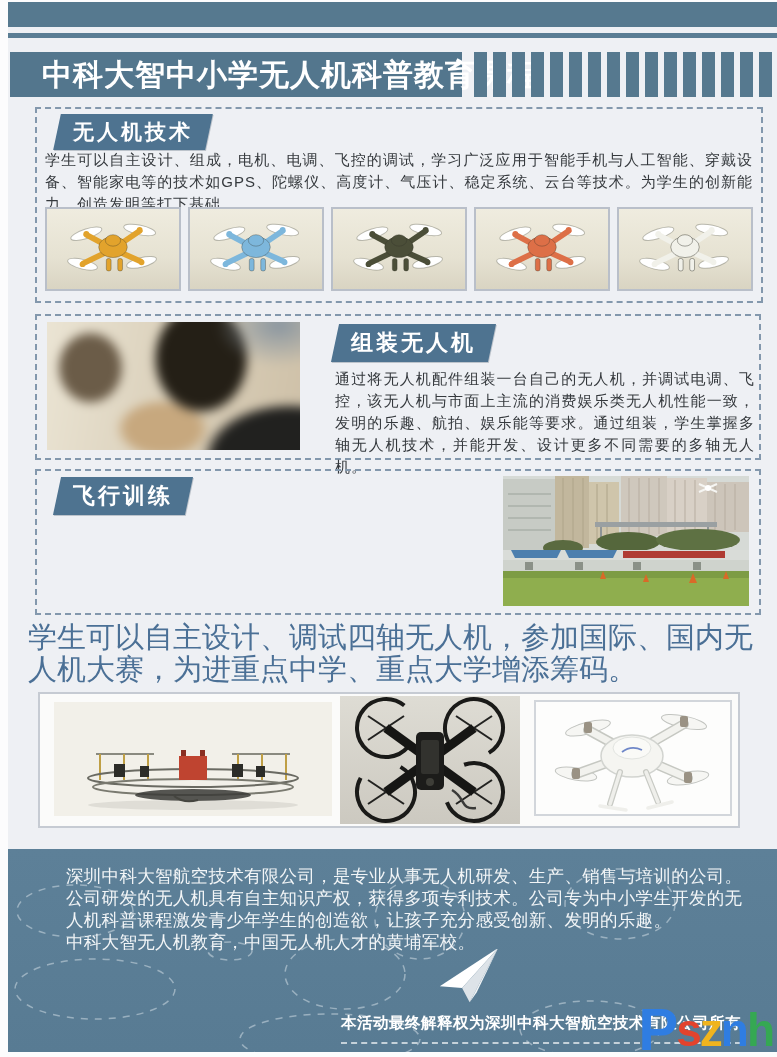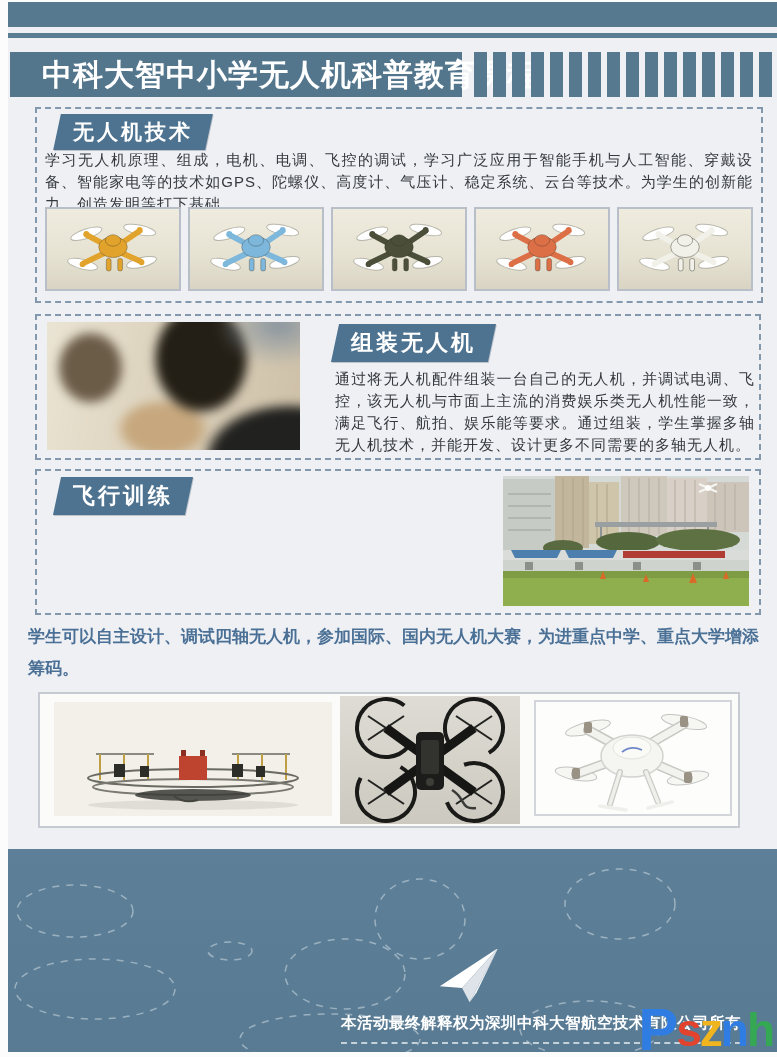--- a/index.html
+++ b/index.html
@@ -52,21 +52,21 @@
   .sec-asm .badge{left:298px;top:8px;font-size:22px;}
   .sec-asm .para{left:298px;top:52px;width:420px;}
 
   .sec-fly{left:35px;top:469px;width:722px;height:142px;}
   .sec-fly .badge{left:20px;top:6px;font-size:22px;}
   .sec-fly .para{left:8px;top:48px;width:418px;}
   .photo-field{position:absolute;left:466px;top:5px;width:246px;height:130px;overflow:hidden;}
   .photo-field svg{width:100%;height:100%;display:block;}
 
   .statement{position:absolute;left:28px;top:621px;width:732px;color:#4b7096;
-        font-size:17px;font-weight:bold;line-height:32px;letter-spacing:0;}
+        font-size:29px;font-weight:normal;line-height:32px;letter-spacing:0;}
 
   .gallery{position:absolute;left:38px;top:692px;width:702px;height:136px;
         background:#fbfbfa;border:2px solid #c6cbd3;box-sizing:border-box;}
   .gphoto{position:absolute;overflow:hidden;}
   .gphoto svg{width:100%;height:100%;display:block;}
   .g1{left:14px;top:8px;width:278px;height:114px;background:#f2f0e9;}
   .g2{left:300px;top:2px;width:180px;height:128px;background:linear-gradient(180deg,#dedcd4,#ccc9c0);}
   .g3{left:494px;top:6px;width:198px;height:116px;background:#fdfdfc;border:2px solid #d2d6db;box-sizing:border-box;}
 
   .footer-band{position:absolute;left:0;right:0;top:849px;height:204px;
@@ -94,21 +94,21 @@
     <div class="title-left">
       <span>中科大智中小学无人机科普教育课程</span>
     </div>
     <div class="title-right"></div>
   </div>
 
   <div class="section sec-tech">
     <div class="badge">
       <span>无人机技术</span>
     </div>
-    <div class="para">学习无人机原理、组成，电机、电调、飞控的调试，学习广泛应用于智能手机与人工智能、穿戴设备、智能家电等的技术如GPS、陀螺仪、高度计、气压计、稳定系统、云台等技术。为学生的创新能力、创造发明等打下基础。</div>
+    <div class="para">学生可以自主设计、组成，电机、电调、飞控的调试，学习广泛应用于智能手机与人工智能、穿戴设备、智能家电等的技术如GPS、陀螺仪、高度计、气压计、稳定系统、云台等技术。为学生的创新能力、创造发明等打下基础。</div>
     <div class="drone-row">
 
       <div class="drone-frame">
         <svg viewBox="0 0 136 84">
           <g fill="#ffffff" stroke="rgba(110,110,95,0.45)" stroke-width="1">
             <ellipse cx="40" cy="26" rx="17" ry="5" transform="rotate(-18 40 26)"></ellipse>
             <ellipse cx="96" cy="22" rx="17" ry="5" transform="rotate(12 96 22)"></ellipse>
             <ellipse cx="36" cy="58" rx="16" ry="5" transform="rotate(14 36 58)"></ellipse>
             <ellipse cx="98" cy="56" rx="16" ry="5" transform="rotate(-14 98 56)"></ellipse>
           </g>
@@ -251,21 +251,21 @@
     </div>
   </div>
 
   <div class="section sec-asm">
     <div class="photo-assembly">
       <div class="blur"></div>
     </div>
     <div class="badge">
       <span>组装无人机</span>
     </div>
-    <div class="para">通过将无人机配件组装一台自己的无人机，并调试电调、飞控，该无人机与市面上主流的消费娱乐类无人机性能一致，满足飞行、航拍、娱乐能等要求。通过组装，学生掌握多轴无人机技术，并能开发、设计更多不同需要的多轴无人机。</div>
+    <div class="para">通过将无人机配件组装一台自己的无人机，并调试电调、飞控，该无人机与市面上主流的消费娱乐类无人机性能一致，发明的乐趣、航拍、娱乐能等要求。通过组装，学生掌握多轴无人机技术，并能开发、设计更多不同需要的多轴无人机。</div>
   </div>
 
   <div class="section sec-fly">
     <div class="badge">
       <span>飞行训练</span>
     </div>
     <div class="photo-field">
       <svg viewBox="0 0 246 130">
         <rect width="246" height="130" fill="#d6dad6"></rect>
         <rect x="0" y="3" width="52" height="88" fill="#c7cbc5"></rect>
@@ -443,20 +443,25 @@
         <ellipse cx="75" cy="62" rx="58" ry="26"></ellipse>
         <ellipse cx="95" cy="140" rx="80" ry="30"></ellipse>
         <ellipse cx="230" cy="102" rx="22" ry="9"></ellipse>
         <ellipse cx="345" cy="125" rx="60" ry="35"></ellipse>
         <ellipse cx="420" cy="70" rx="45" ry="40"></ellipse>
         <ellipse cx="330" cy="190" rx="90" ry="25"></ellipse>
         <ellipse cx="620" cy="55" rx="55" ry="35"></ellipse>
         <ellipse cx="590" cy="180" rx="70" ry="28"></ellipse>
       </g>
     </svg>
+    <div class="footer-text">
+      <p>深圳中科大智航空技术有限公司，是专业从事无人机研发、生产、销售与培训的公司。</p>
+      <p>公司研发的无人机具有自主知识产权，获得多项专利技术。公司专为中小学生开发的无人机科普课程激发青少年学生的创造欲，让孩子充分感受创新、发明的乐趣。</p>
+      <p>中科大智无人机教育，中国无人机人才的黄埔军校。</p>
+    </div>
     <svg class="plane" viewBox="0 0 68 56">
       <g transform="rotate(-6 34 28)">
         <polygon points="64,2 2,34 24,38" fill="#ffffff"></polygon>
         <polygon points="64,2 24,38 30,53" fill="#dde3e8"></polygon>
         <polygon points="64,2 30,53 38,44" fill="#f2f5f7"></polygon>
       </g>
     </svg>
     <div class="disclaimer">本活动最终解释权为深圳中科大智航空技术有限公司所有</div>
   </div>
 

